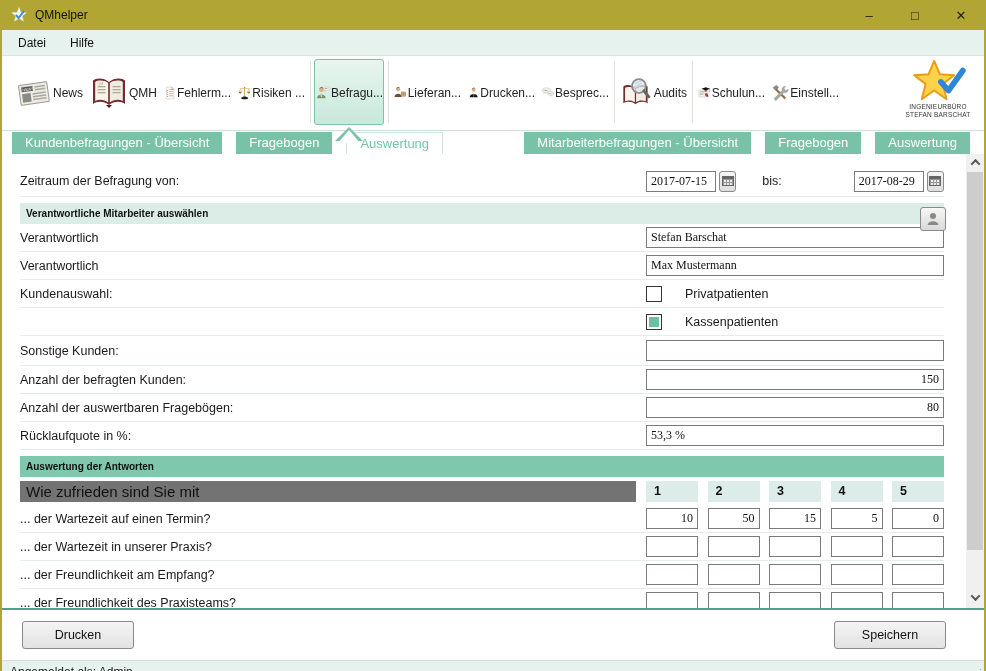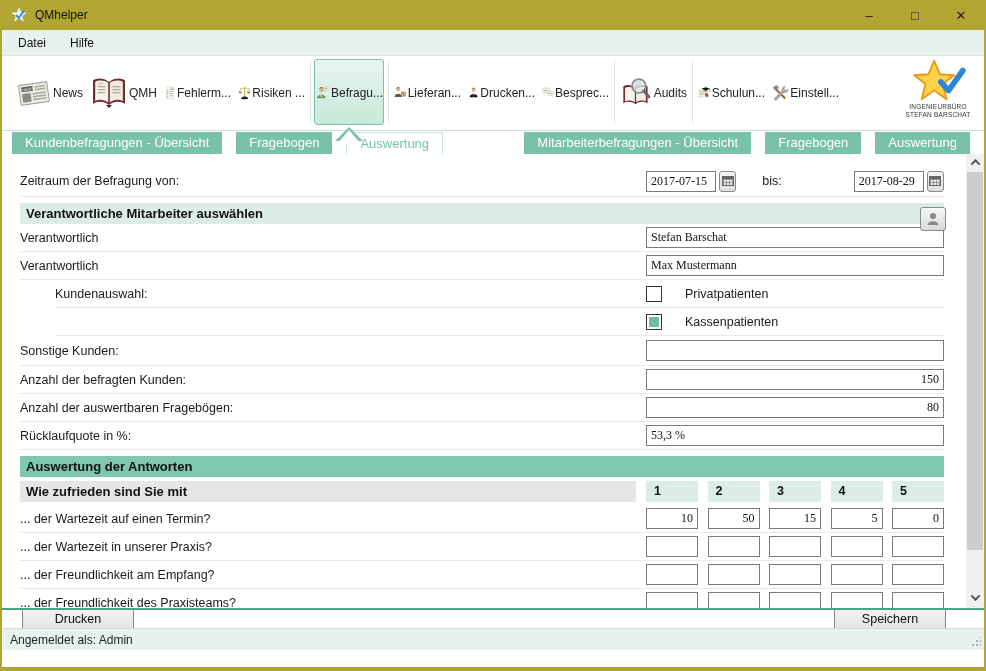--- a/index.html
+++ b/index.html
@@ -73,38 +73,38 @@
     border-radius:3px; background:linear-gradient(#f5f5f5,#dedede); display:flex;
     align-items:center; justify-content:center; }
   .cal-glyph { width:12px; height:10px; border:1px solid #666; border-top:3px solid #666;
     background-image:linear-gradient(#999 1px, transparent 1px),
       linear-gradient(90deg,#999 1px, transparent 1px);
     background-size:3px 3px; }
   .bis { font-size:12.5px; color:#1a1a1a; margin:0 0 0 26px; }
   .date2 { margin-left:72px; }
 
   .secbar { height:21px; background:#dcede8; display:flex; align-items:center;
-    padding:0 6px; font-size:13px; font-weight:bold; color:#111; margin-top:6px; }
+    padding:0 6px; font-size:10px; font-weight:bold; color:#111; margin-top:6px; }
   .secbar.teal { background:#7fc7ad; }
 
   .person-btn { position:absolute; right:38px; top:53px; width:26px; height:24px;
     border:1px solid #8a8a8a; border-radius:3px;
     background:linear-gradient(#f7f7f7,#d9d9d9); display:flex; align-items:center;
     justify-content:center; z-index:3; }
 
   .chk { width:16px; height:16px; border:1px solid #333; background:#fff;
     display:flex; align-items:center; justify-content:center; flex:0 0 auto; }
   .chk .fill { width:10px; height:10px; background:#6cbfa0; display:none; }
   .chk.checked .fill { display:block; }
   .chk-label { font-size:12.5px; color:#1a1a1a; margin-left:23px; }
-  .chkrow { height:28px;margin-left:35px; }
+  .chkrow { height:28px; }
 
   
   .theadrow { display:flex; align-items:center; height:28px; }
-  .thead-label { flex:1; background:#e5e5e5; font-size:13px; font-weight:bold;
+  .thead-label { flex:1; background:#737373; font-size:15px; font-weight:normal;
     color:#111; height:21px; line-height:21px; padding:0 6px; margin-right:10px; }
   .col-cells { width:298px; display:flex; justify-content:space-between; flex:0 0 auto; }
   .colhead { width:52px; height:21px; background:#dcede9; font-size:12.5px;
     font-weight:bold; color:#111; line-height:21px; padding-left:8px; }
   .qrow { display:flex; align-items:center; height:28px; border-bottom:1px solid #e3eeea; }
   .qrow .flabel { flex:1; font-size:12.5px; color:#1a1a1a; }
   .cell-input { width:52px; height:20px; text-align:right; }
 
   
   .vscroll { position:absolute; right:0; top:0; bottom:0; width:18px;
@@ -112,21 +112,21 @@
   .sb-btn { position:absolute; left:0; width:18px; height:17px; background:#f0f0f0;
     display:flex; align-items:center; justify-content:center; }
   .sb-up { top:0; } .sb-down { bottom:2px; }
   .chev { width:7px; height:7px; border:solid #555; border-width:2px 2px 0 0; }
   .chev.up { transform:rotate(-45deg) translate(-1px,1px); }
   .chev.down { transform:rotate(135deg) translate(-1px,1px); }
   .sb-thumb { position:absolute; left:1px; top:18px; width:16px; height:378px;
     background:#cdcdcd; }
 
   
-  .buttonrow { height:18px; background:#fff; display:flex; align-items:center;
+  .buttonrow { height:50px; background:#fff; display:flex; align-items:center;
     flex:0 0 auto; padding:0 38px 0 20px; }
   .btn { width:112px; height:28px; border:1px solid #8a8a8a; border-radius:3px;
     background:linear-gradient(#f4f4f4,#e2e2e2); font-size:12.5px; color:#111;
     display:flex; align-items:center; justify-content:center; }
   .btn-save { margin-left:auto; }
   .statusbar { height:22px; background:#e7f2ee; border-top:1px solid #d3ded9;
     display:flex; align-items:center; padding-left:8px; font-size:12px; color:#222;
     flex:0 0 auto; position:relative; }
   .grip { position:absolute; right:3px; bottom:3px; width:10px; height:10px;
     background:

